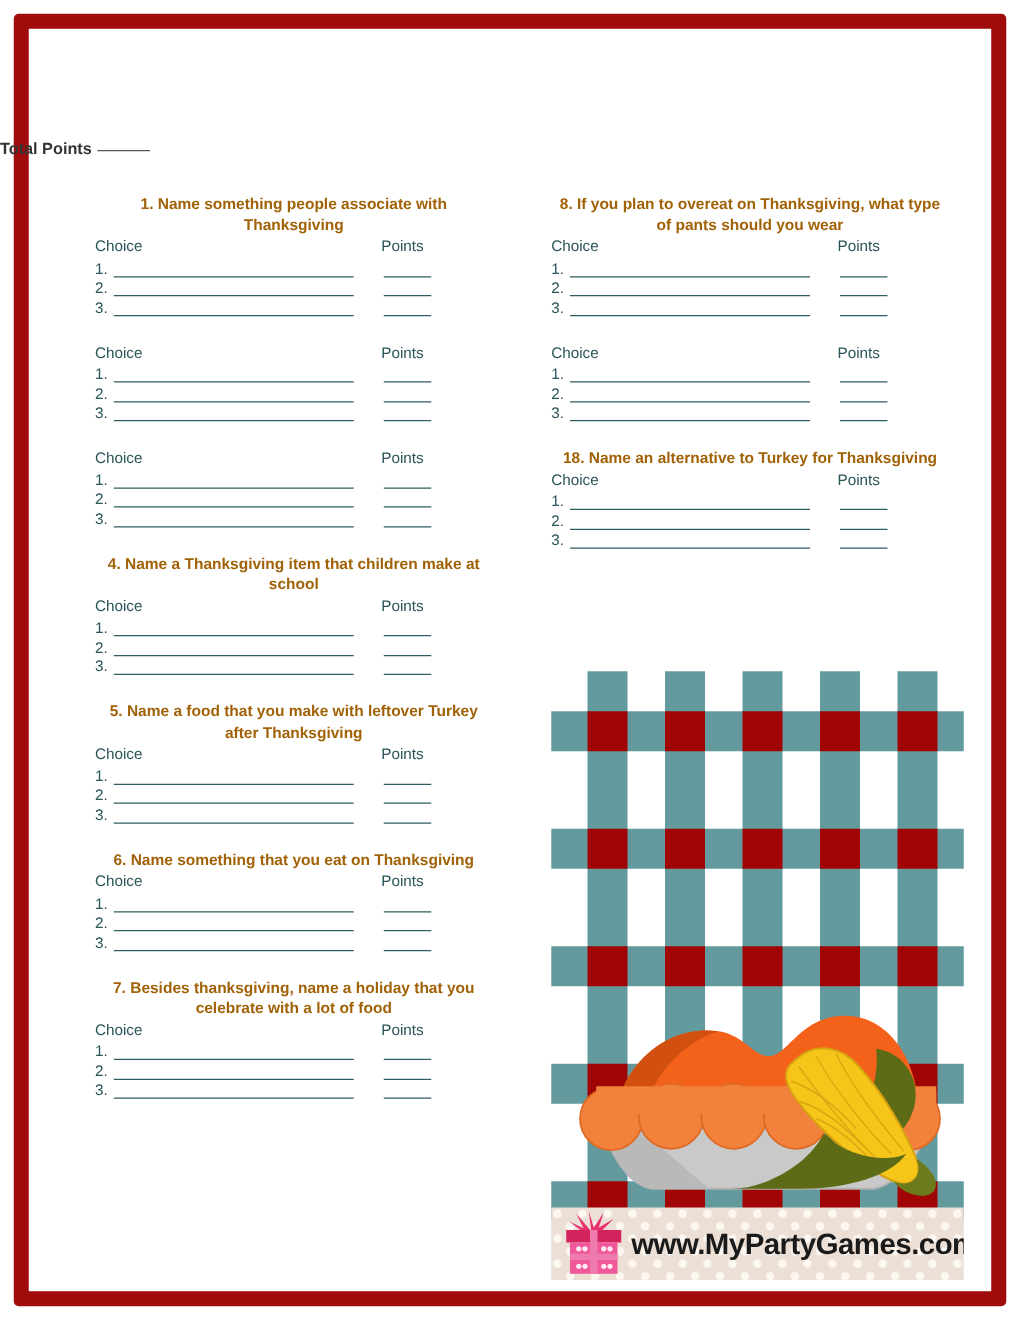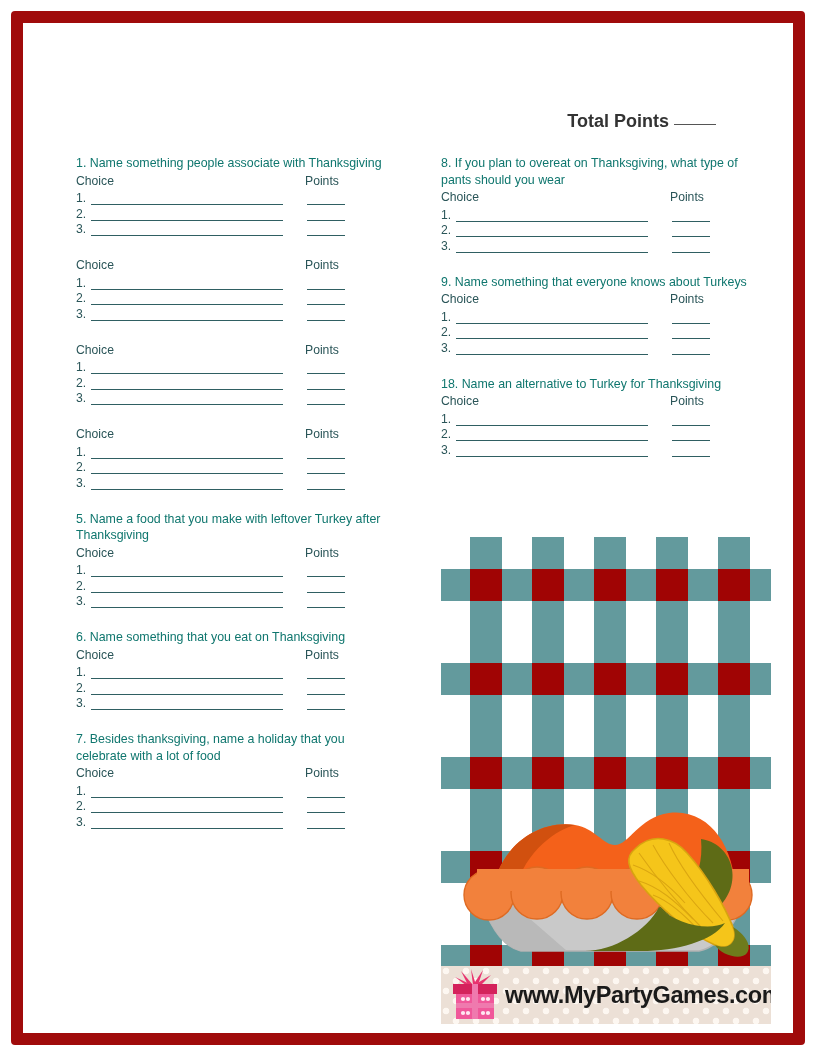--- a/index.html
+++ b/index.html
@@ -47,22 +47,21 @@
     color: #0b0b0b;
     white-space: nowrap;
   }
 
   
   .total-points {
     position: absolute;
     left: 520;
     top: 111px;
     width: 716px;
-    text-align: right;
-    font-size: 18px;
+    font-size: 13px;
     font-weight: bold;
     color: #333333;
   }
   .total-points .tp-line {
     display: inline-block;
     width: 42px;
     border-bottom: 1.6px solid #555555;
     margin-left: 5px;
     vertical-align: 2px;
   }
@@ -72,25 +71,26 @@
     position: absolute;
     width: 330px;
   }
   .col-left  { left: 76px;  top: 155px; }
   .col-right { left: 441px; top: 155px; }
 
   .question-block { margin-bottom: 21px; }
 
   .q-text {
     font-size: 12.4px;
-    font-weight: normal;
+    font-weight: bold;
     line-height: 16.5px;
-    color: #0f766e;
+    color: #a16207;
     margin-bottom: 1px;
     max-width: 318px;
+    text-align: center;
   }
 
   .q-head {
     display: flex;
     font-size: 12.2px;
     color: #2a5558;
     line-height: 16px;
     margin-bottom: 1px;
   }
   .q-head .h-choice { width: 229px; }
@@ -265,20 +265,21 @@
           <span class="blank-choice"></span>
           <span class="blank-points"></span>
         </div>
         <div class="answer-row">
           <span class="num">3.</span>
           <span class="blank-choice"></span>
           <span class="blank-points"></span>
         </div>
       </div>
       <div class="question-block">
+        <div class="q-text">4. Name a Thanksgiving item that children make at school</div>
         <div class="q-head">
           <span class="h-choice">Choice</span>
           <span class="h-points">Points</span>
         </div>
         <div class="answer-row">
           <span class="num">1.</span>
           <span class="blank-choice"></span>
           <span class="blank-points"></span>
         </div>
         <div class="answer-row">
@@ -377,21 +378,20 @@
           <span class="blank-choice"></span>
           <span class="blank-points"></span>
         </div>
         <div class="answer-row">
           <span class="num">3.</span>
           <span class="blank-choice"></span>
           <span class="blank-points"></span>
         </div>
       </div>
       <div class="question-block">
-        <div class="q-text">9. Name something that everyone knows about Turkeys</div>
         <div class="q-head">
           <span class="h-choice">Choice</span>
           <span class="h-points">Points</span>
         </div>
         <div class="answer-row">
           <span class="num">1.</span>
           <span class="blank-choice"></span>
           <span class="blank-points"></span>
         </div>
         <div class="answer-row">

